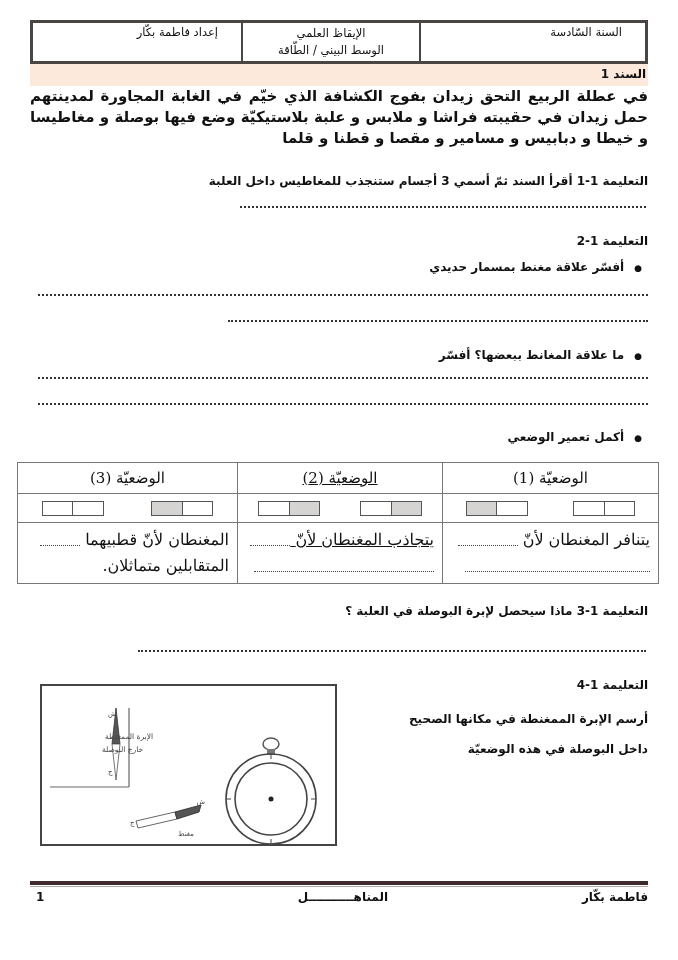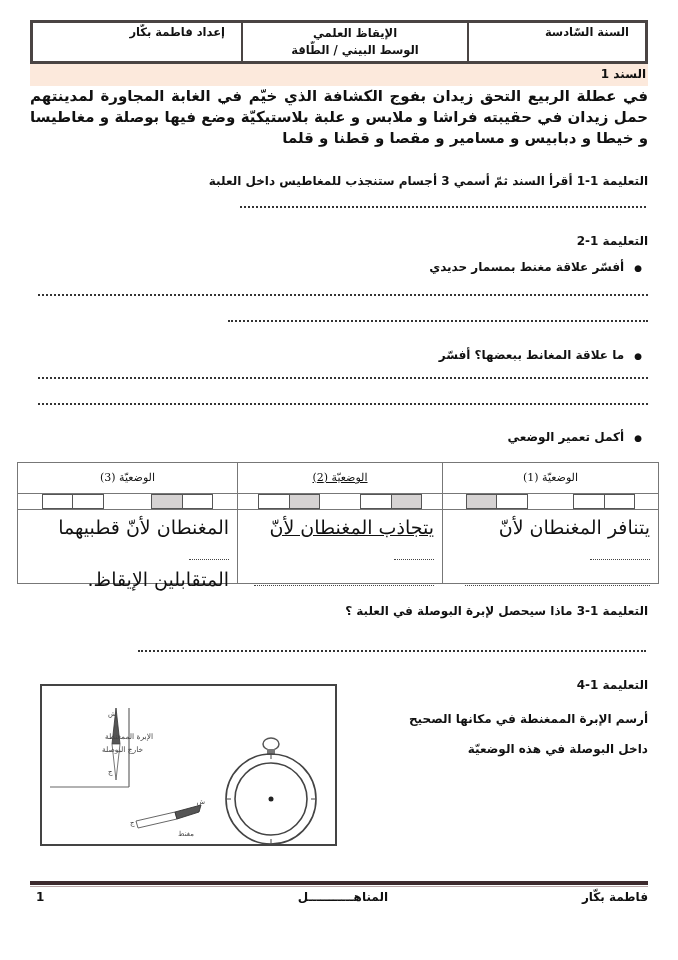--- a/index.html
+++ b/index.html
@@ -1,42 +1,42 @@
 <!DOCTYPE html>
 <html><head>
 <meta charset="utf-8">
 <style>
   * { box-sizing: border-box; margin: 0; padding: 0; }
   html, body { width: 678px; height: 960px; background: #ffffff; overflow: hidden; }
   body { position: relative; font-family: "DejaVu Sans", "Liberation Sans", sans-serif; color: #111; direction: rtl; }
 
   
   .hdr { position: absolute; left: 30px; top: 20px; width: 618px; height: 44px; border: 3px solid #4a4443; display: flex; flex-direction: row; }
-  .hdr .cell { height: 100%; border-left: 2px solid #4a4443; font-size: 11.5px; font-weight: bold; padding: 2px 16px; }
+  .hdr .cell { height: 100%; border-left: 2px solid #4a4443; font-size: 11.5px; font-weight: normal; padding: 2px 23px; }
   .hdr .cell:last-child { border-left: none; }
   .hdr .c1 { width: 208px; text-align: right; }
-  .hdr .c2 { width: 226px; text-align: center; line-height: 17px; }
+  .hdr .c2 { width: 178px; text-align: center; line-height: 17px; }
   .hdr .c3 { flex: 1; text-align: right; }
 
   .sanad-band { position: absolute; left: 30px; top: 64px; width: 618px; height: 22px; background: #fce9dc; }
   .sanad-title { position: absolute; right: 32px; top: 67px; font-size: 12px; font-weight: bold; }
 
   .para { position: absolute; right: 30px; top: 86px; width: 618px; font-size: 15px; font-weight: bold; line-height: 21px; text-align: justify; text-align-last: right; }
 
   .line-text { position: absolute; right: 30px; font-size: 12px; font-weight: bold; white-space: nowrap; }
   .dots { position: absolute; border-bottom: 2px dotted #333; height: 2px; }
   .bullet::before { content: "\25CF"; font-size: 9px; margin-left: 10px; vertical-align: middle; }
 
   
   .stab { position: absolute; left: 17px; top: 462px; width: 642px; height: 122px; border: 1.5px solid #777; display: flex; flex-direction: row; }
   .scol { height: 100%; border-left: 1.5px solid #777; display: flex; flex-direction: column; font-family: "DejaVu Serif", "Liberation Serif", serif; }
   .scol:last-child { border-left: none; }
-  .scol .shead { height: 32px; border-bottom: 1.5px solid #777; text-align: center; font-size: 11px; line-height: 30px; }
+  .scol .shead { height: 32px; border-bottom: 1.5px solid #777; text-align: center; font-size: 15px; line-height: 30px; }
   .scol .smag { height: 34px; border-bottom: 1.5px solid #777; display: flex; justify-content: space-around; align-items: center; }
-  .scol .stext { flex: 1; padding: 4px 8px; font-size: 19px; line-height: 26px; text-align: right; }
+  .scol .stext { flex: 1; padding: 4px 8px; font-size: 16px; line-height: 26px; text-align: right; }
   .magnet { width: 62px; height: 15px; border: 1.5px solid #555; display: flex; flex-direction: row; }
   .magnet .half { flex: 1; height: 100%; }
   .magnet .half:first-child { border-left: 1.5px solid #555; }
   .magnet .half.shaded { background: #d6d3d3; }
   .dotfill { display: inline-block; border-bottom: 1.5px dotted #444; height: 10px; vertical-align: middle; }
 
   
   .figbox { position: absolute; left: 40px; top: 684px; width: 297px; height: 162px; border: 2px solid #444; background: #fff; }
 
   
@@ -120,21 +120,21 @@
           <div class="half shaded"></div>
         </div>
       <div class="magnet">
           <div class="half"></div>
           <div class="half"></div>
         </div>
     </div>
     <div class="stext">
       <span>المغنطان لأنّ قطبيهما</span>
       <span class="dotfill" style="width:40px;"></span><br>
-      <span>المتقابلين الإيقاظ.</span>
+      <span>المتقابلين متماثلان.</span>
     </div>
   </div>
 </div>
 
 <div class="line-text" style="top:604px;">التعليمة 1-3 ماذا سيحصل لإبرة البوصلة في العلبة ؟</div>
 <div class="dots" style="left:138px; width:508px; top:650px;"></div>
 
 <div class="line-text" style="top:678px;">التعليمة 1-4</div>
 <div class="line-text" style="top:712px;">أرسم الإبرة الممغنطة في مكانها الصحيح</div>
 <div class="line-text" style="top:742px;">داخل البوصلة في هذه الوضعيّة</div>

